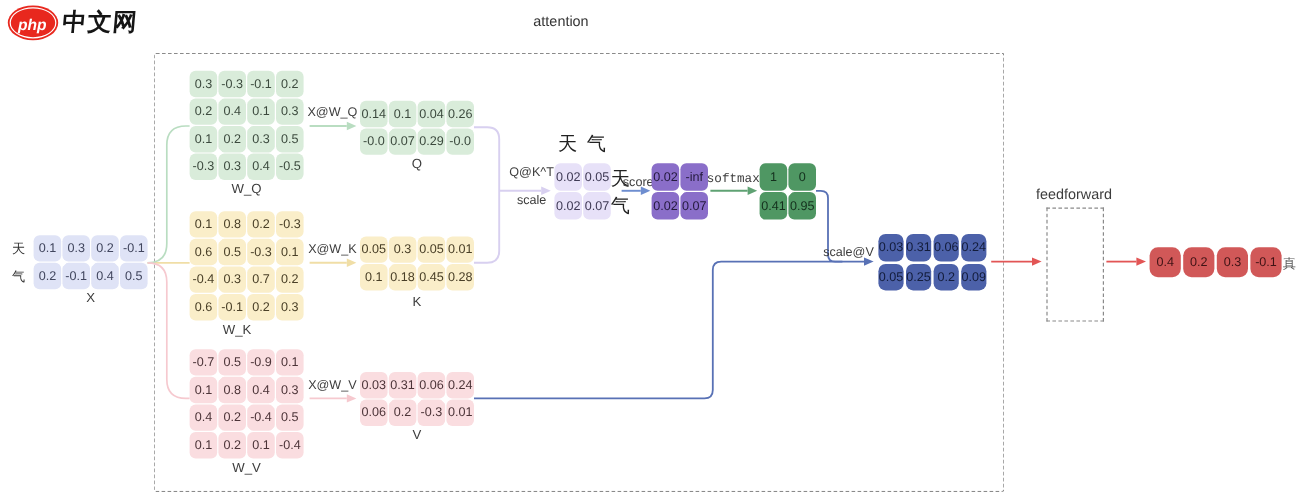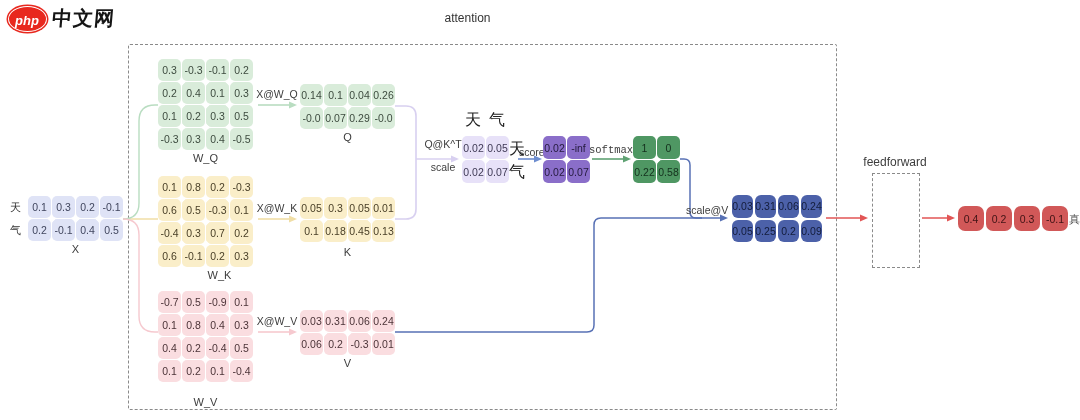--- a/index.html
+++ b/index.html
@@ -165,31 +165,31 @@
       <i class="spark" style="left: 25%; top: 25%;"></i>
       <i class="spark" style="left: 50%; top: 25%;"></i>
       <i class="spark" style="left: 75%; top: 25%;"></i>
       <i class="spark" style="left: 25%; top: 50%;"></i>
       <i class="spark" style="left: 50%; top: 50%;"></i>
       <i class="spark" style="left: 75%; top: 50%;"></i>
       <i class="spark" style="left: 25%; top: 75%;"></i>
       <i class="spark" style="left: 50%; top: 75%;"></i>
       <i class="spark" style="left: 75%; top: 75%;"></i>
     </div>
-  <div class="mlabel" style="left:172px;top:269px;">W_K</div>
+  <div class="mlabel" style="left:150px;top:269px;">W_K</div>
   <div class="alabel" style="left:255px;top:202px;width:44px;text-align:center;">X@W_K</div>
   <div class="matrix m-yellow" style="left: 300px; top: 197px; grid-template-columns: repeat(4, var(--cw, 23px));">
       <div class="cell">0.05</div>
       <div class="cell">0.3</div>
       <div class="cell">0.05</div>
       <div class="cell">0.01</div>
       <div class="cell">0.1</div>
       <div class="cell">0.18</div>
       <div class="cell">0.45</div>
-      <div class="cell">0.13</div>
+      <div class="cell">0.28</div>
       <i class="spark" style="left: 25%; top: 50%;"></i>
       <i class="spark" style="left: 50%; top: 50%;"></i>
       <i class="spark" style="left: 75%; top: 50%;"></i>
     </div>
   <div class="mlabel" style="left:300px;top:246px;">K</div>
 
   <div class="matrix m-pink" style="left: 158px; top: 291px; grid-template-columns: repeat(4, var(--cw, 23px));">
       <div class="cell">-0.7</div>
       <div class="cell">0.5</div>
       <div class="cell">-0.9</div>
@@ -209,21 +209,21 @@
       <i class="spark" style="left: 25%; top: 25%;"></i>
       <i class="spark" style="left: 50%; top: 25%;"></i>
       <i class="spark" style="left: 75%; top: 25%;"></i>
       <i class="spark" style="left: 25%; top: 50%;"></i>
       <i class="spark" style="left: 50%; top: 50%;"></i>
       <i class="spark" style="left: 75%; top: 50%;"></i>
       <i class="spark" style="left: 25%; top: 75%;"></i>
       <i class="spark" style="left: 50%; top: 75%;"></i>
       <i class="spark" style="left: 75%; top: 75%;"></i>
     </div>
-  <div class="mlabel" style="left:158px;top:396px;">W_V</div>
+  <div class="mlabel" style="left:158px;top:384px;">W_V</div>
   <div class="alabel" style="left:255px;top:315px;width:44px;text-align:center;">X@W_V</div>
   <div class="matrix m-pink" style="left: 300px; top: 310px; grid-template-columns: repeat(4, var(--cw, 23px));">
       <div class="cell">0.03</div>
       <div class="cell">0.31</div>
       <div class="cell">0.06</div>
       <div class="cell">0.24</div>
       <div class="cell">0.06</div>
       <div class="cell">0.2</div>
       <div class="cell">-0.3</div>
       <div class="cell">0.01</div>
@@ -253,22 +253,22 @@
       <div class="cell">-inf</div>
       <div class="cell">0.02</div>
       <div class="cell">0.07</div>
       <i class="spark" style="left: 50%; top: 50%;"></i>
     </div>
 
   <div class="alabel" style="left:589px;top:144px;width:44px;text-align:left;font-family:Liberation Mono, monospace;">softmax</div>
   <div class="matrix m-softmax" style="left: 633px; top: 136px; --ch: 23px; grid-template-columns: repeat(2, var(--cw, 23px));">
       <div class="cell">1</div>
       <div class="cell">0</div>
-      <div class="cell">0.22</div>
-      <div class="cell">0.58</div>
+      <div class="cell">0.41</div>
+      <div class="cell">0.95</div>
       <i class="spark" style="left: 50%; top: 50%;"></i>
     </div>
 
   <div class="alabel" style="left:686px;top:204px;">scale@V</div>
   <div class="matrix m-score" style="left: 732px; top: 195px; --cw: 21px; --ch: 22.5px; grid-template-columns: repeat(4, var(--cw, 23px));">
       <div class="cell">0.03</div>
       <div class="cell">0.31</div>
       <div class="cell">0.06</div>
       <div class="cell">0.24</div>
       <div class="cell">0.05</div>

